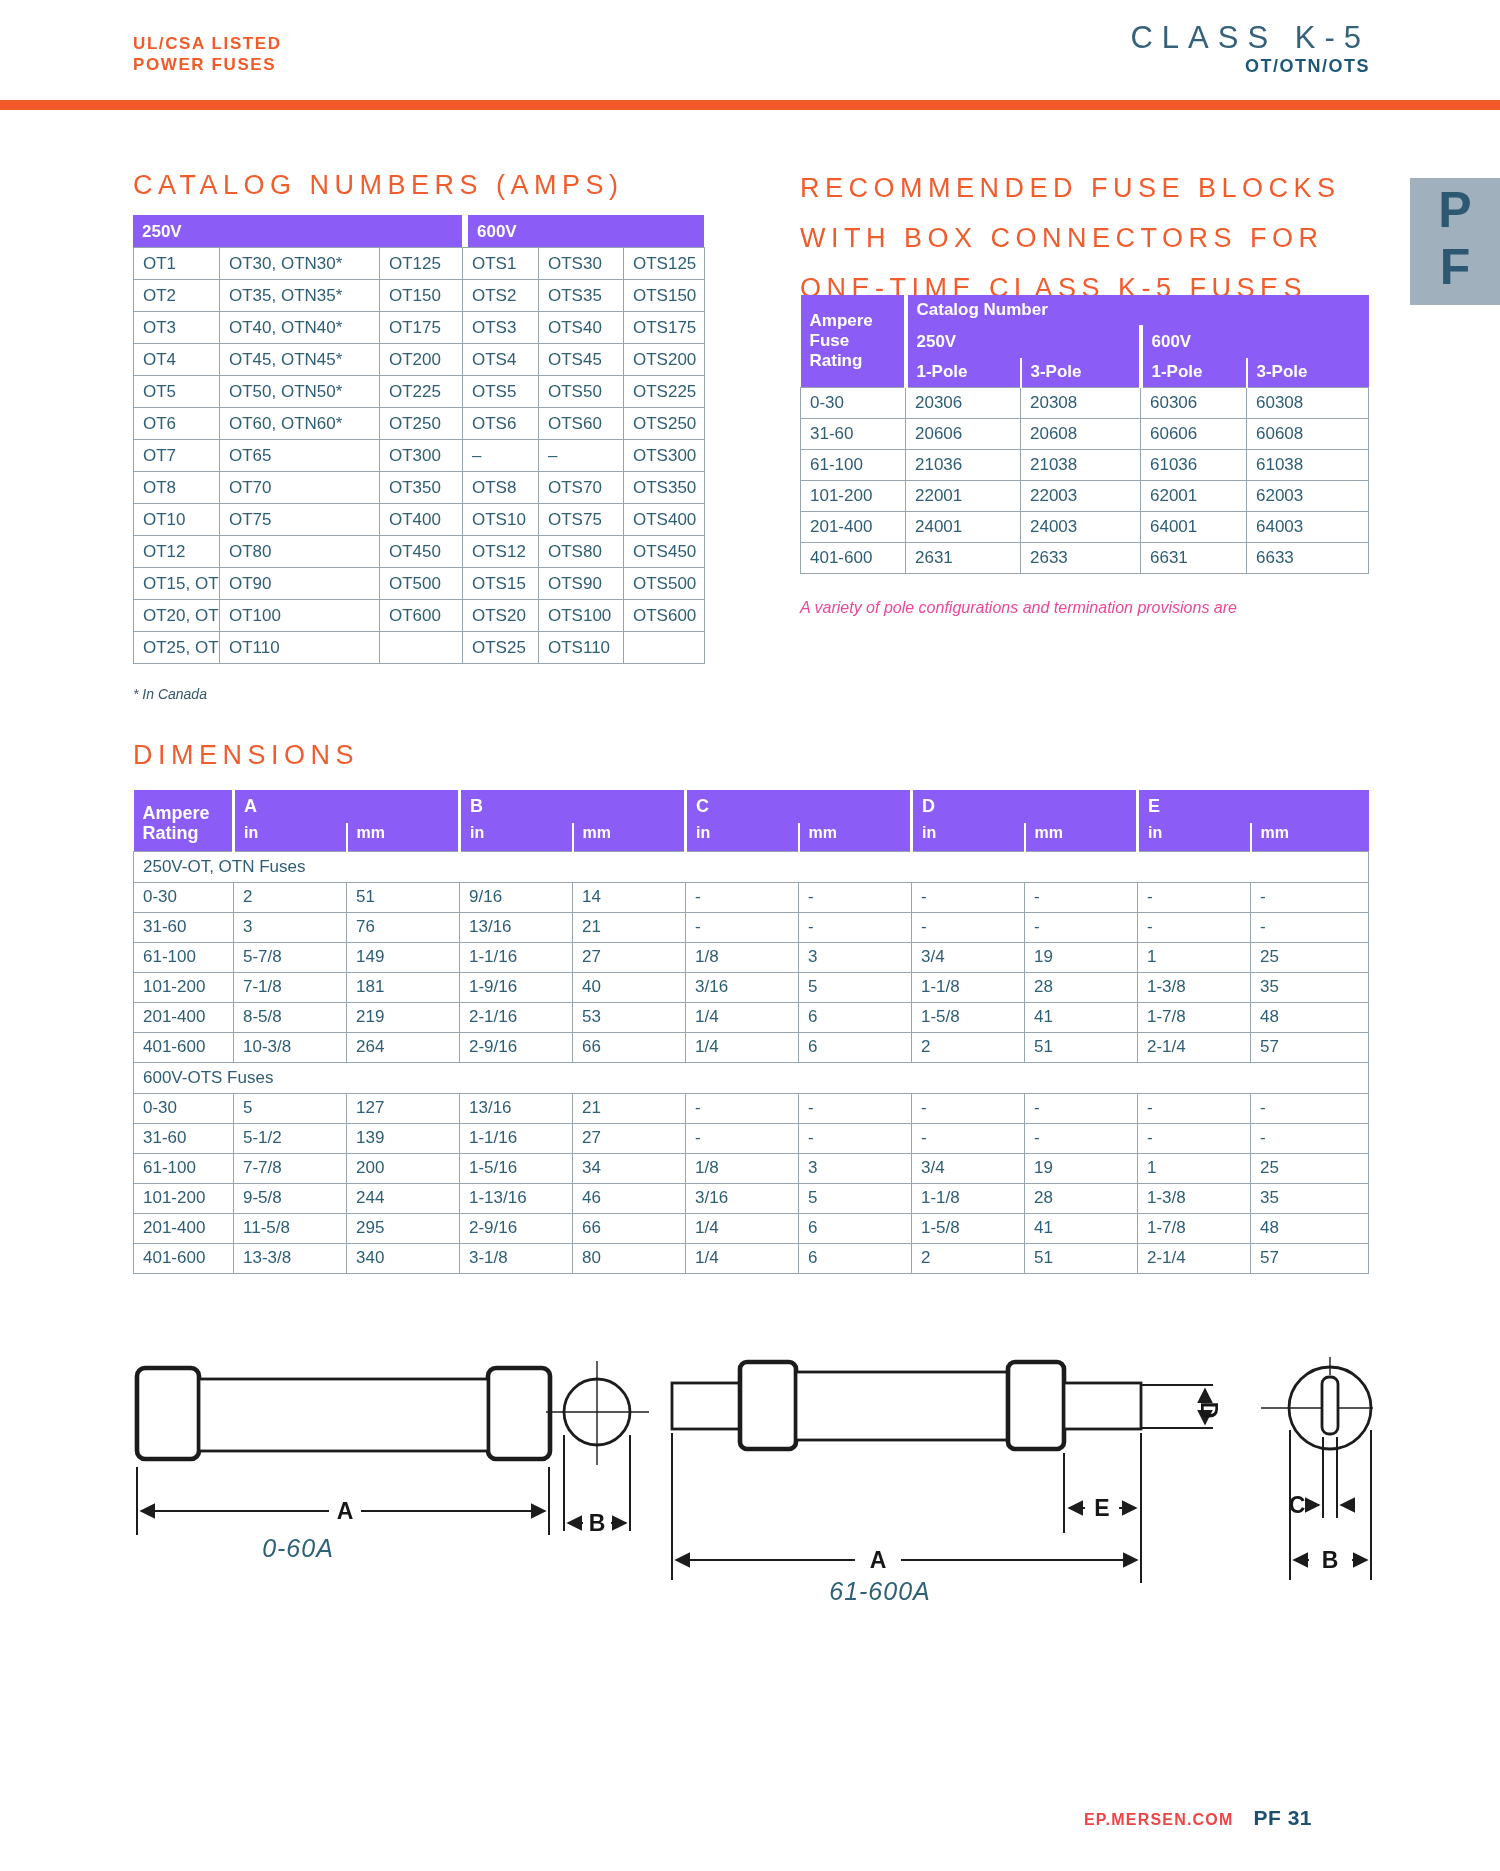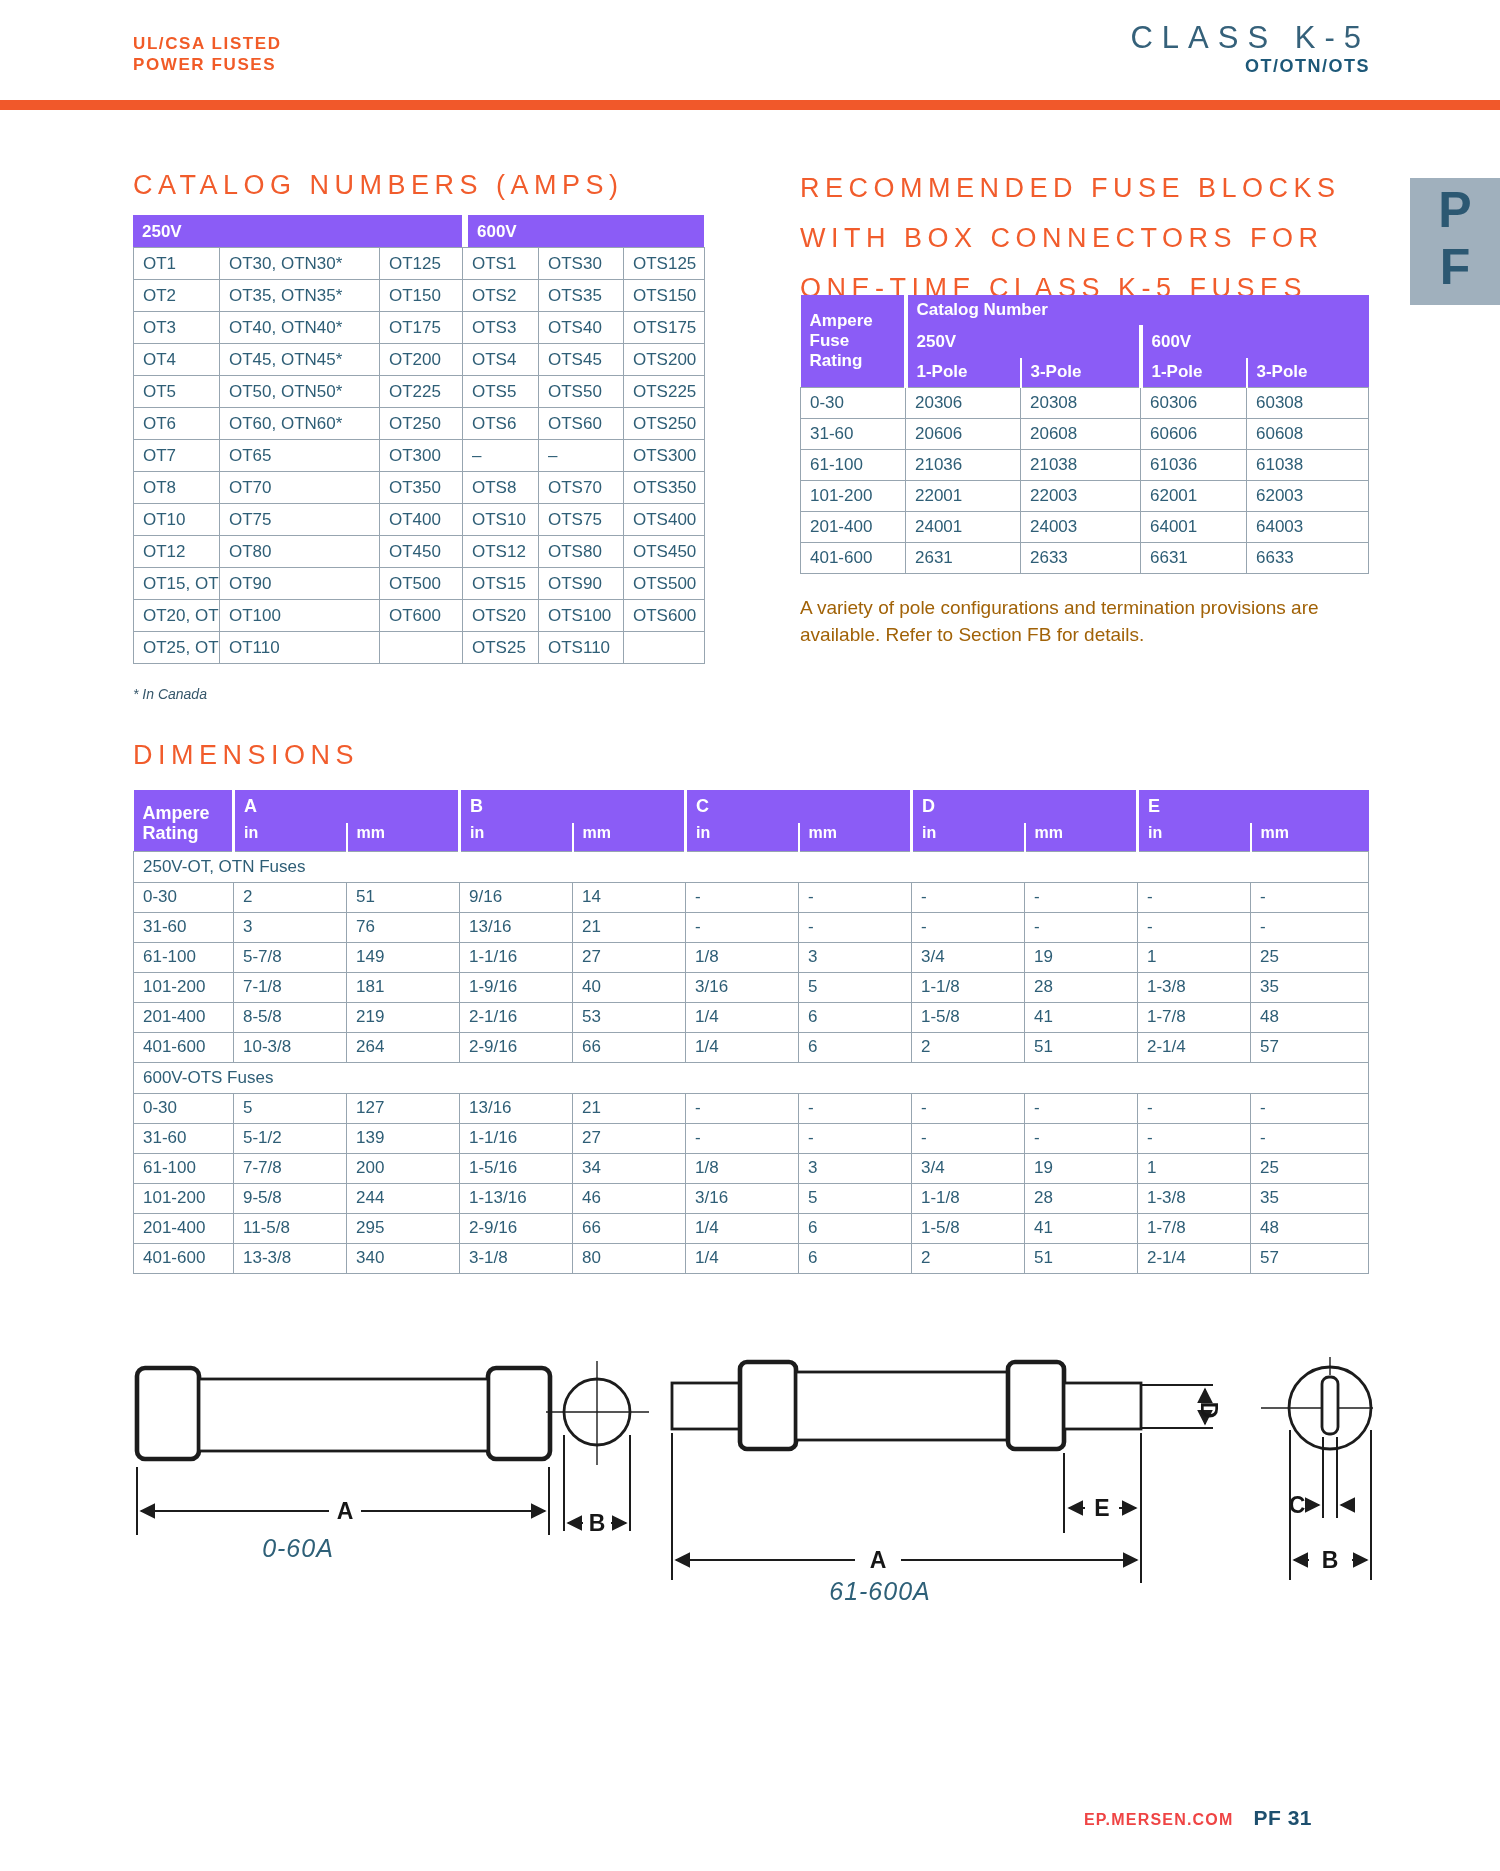--- a/index.html
+++ b/index.html
@@ -39,21 +39,21 @@
   
   .fb-table { left:800px; top:295px; width:568px; }
   .fb-table thead th { padding-left:9px; }
   .fb-row1 th { height:30px; vertical-align:middle; }
   .fb-row2 th { height:33px; vertical-align:middle; }
   .fb-row3 th { height:29px; vertical-align:middle; }
   .fb-amp { vertical-align:middle !important; border-right:4px solid #fff; line-height:20px; white-space:normal !important; }
   .fb-gap { border-left:4px solid #fff; }
   .fb-pdiv { border-left:2px solid #fff; }
   .fb-table tbody td { height:31px; }
-  .fb-note { left:800px; top:594px; color:#a16207; font-size:19px; line-height:27px; }
+  .fb-note { left:800px; top:594px; color:#ec4899; font-style:italic; font-size:16px; line-height:27px; }
 
   
   .dim-title { left:133px; top:740px; }
   .dim-table { left:133px; top:790px; width:1235px; }
   .dim-table thead th { padding-left:9px; }
   .dh1 th { height:33px; vertical-align:top; padding-top:6px; font-size:18px; }
   .dh2 th { height:28px; vertical-align:top; padding-top:1px; font-size:16px; }
   .d-amp { vertical-align:middle !important; border-right:3px solid #fff; line-height:20px; white-space:normal !important; }
   .gs { border-left:3px solid #fff; }
   .mmd { border-left:2px solid #fff; }
@@ -285,21 +285,20 @@
           <td>401-600</td>
           <td>2631</td>
           <td>2633</td>
           <td>6631</td>
           <td>6633</td>
         </tr>
       </tbody>
   </table>
   <div class="abs fb-note">
     <div>A variety of pole configurations and termination provisions are</div>
-    <div>available. Refer to Section FB for details.</div>
   </div>
 
   <div class="abs sec-title dim-title">DIMENSIONS</div>
   <table class="abs dim-table">
     <colgroup>
       <col style="width:100px">
       <col style="width:113px">
         <col style="width:113px">
       <col style="width:113px">
         <col style="width:113px">

